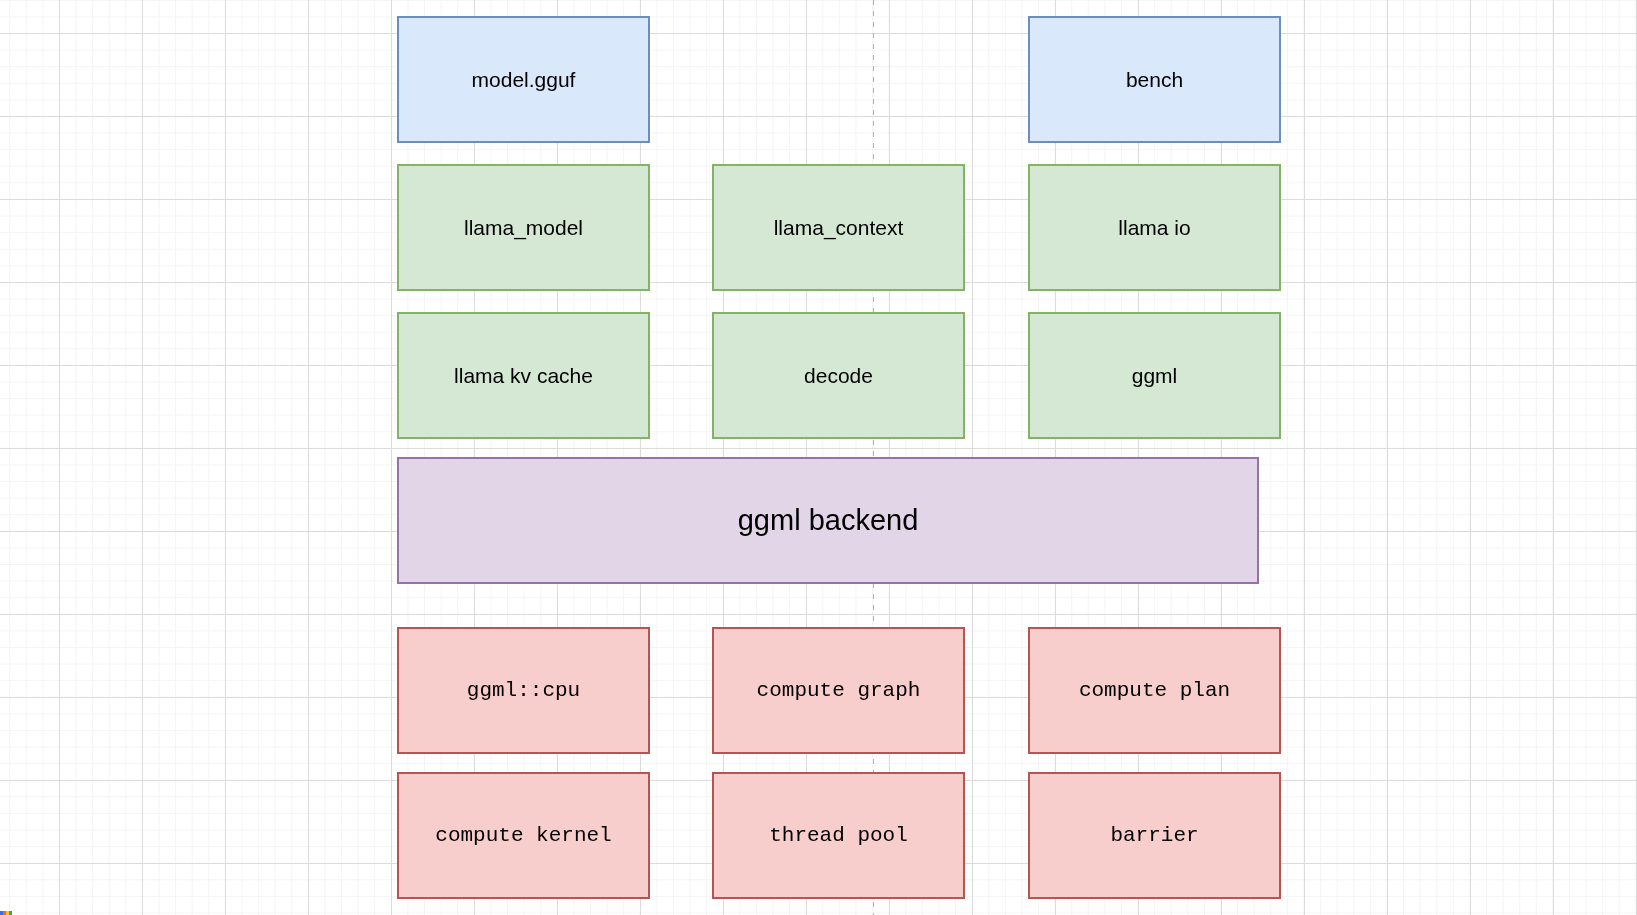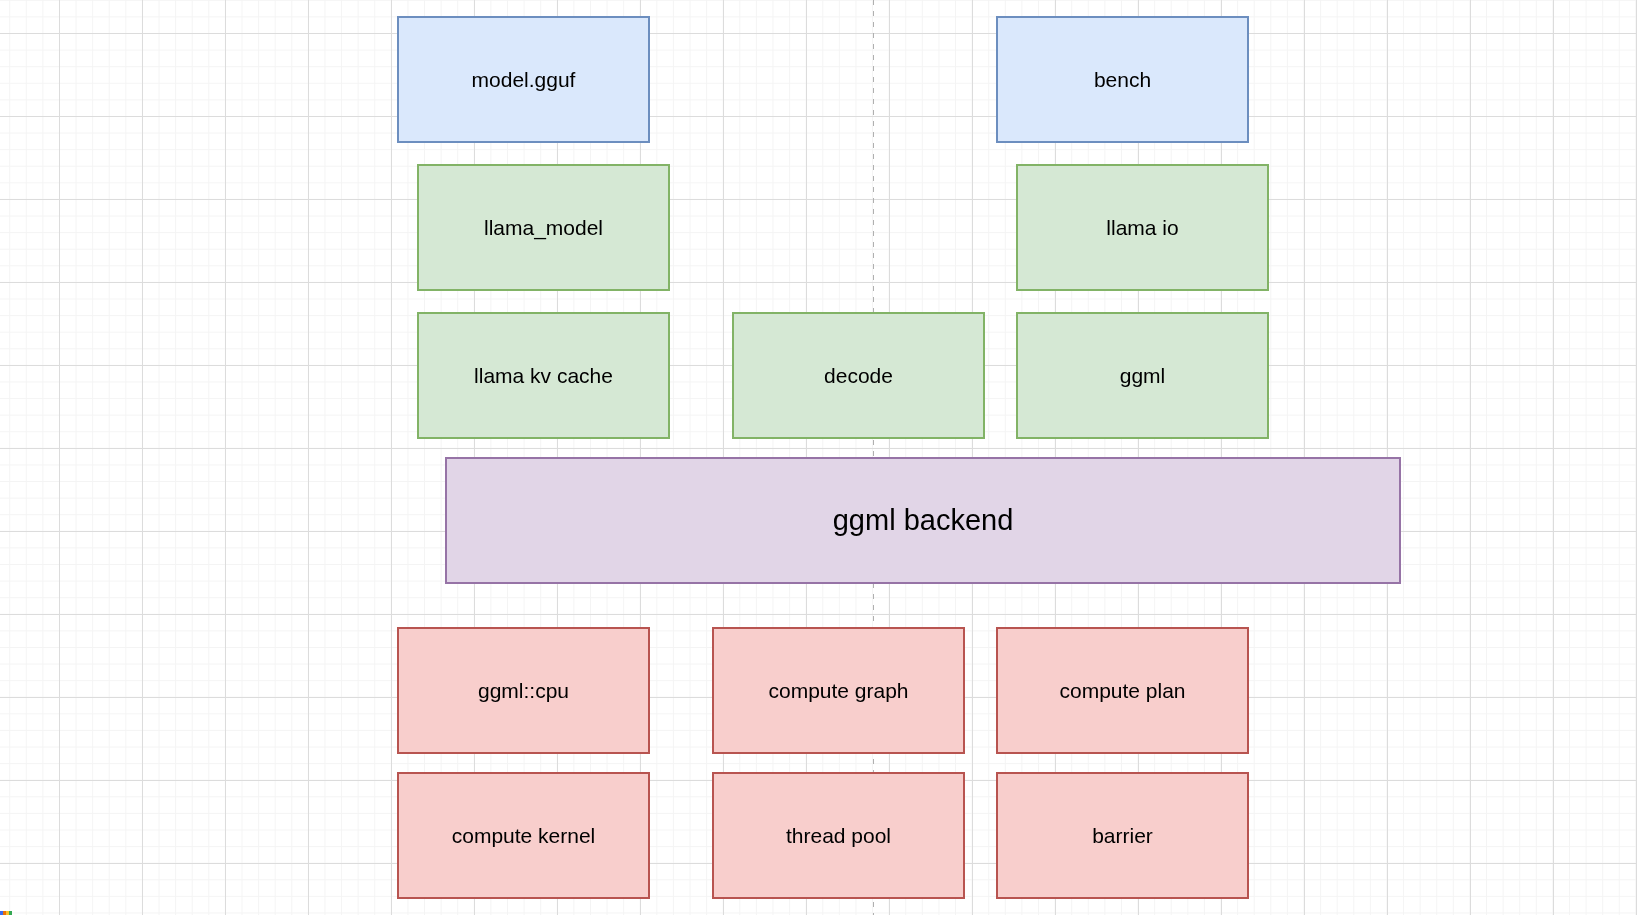--- a/index.html
+++ b/index.html
@@ -34,29 +34,29 @@
     width: 253px; height: 127px;
     display: flex;
     align-items: center;
     justify-content: center;
     text-align: center;
     font-size: 21px;
     color: #000000;
     z-index: 2;
   }
   .c-blue   { background: #dae8fc; border: 2px solid #6c8ebf; }
-  .c-green  { background: #d5e8d4; border: 2px solid #82b366; margin-left: 20px; }
+  .c-green  { background: #d5e8d4; border: 2px solid #82b366; }
   .c-purple { background: #e1d5e7; border: 2px solid #9673a6; }
-  .c-red    { background: #f8cecc; border: 2px solid #b85450; }
-  .node.wide { width: 956px; font-size: 29px; margin-left: 48px; }
+  .c-red    { background: #f8cecc; border: 2px solid #b85450; font-family: Liberation Mono, monospace; }
+  .node.wide { width: 862px; font-size: 29px; }
 
   
   .col1 { left: 397px; }
   .col2 { left: 712px; }
-  .col3 { left: 996px; }
+  .col3 { left: 1028px; }
   .row1 { top: 16px; }
   .row2 { top: 164px; }
   .row3 { top: 312px; }
   .row4 { top: 457px; }
   .row5 { top: 627px; }
   .row6 { top: 772px; }
 
   .taskbar-fragment {
     position: absolute;
     left: 0; bottom: 0;
@@ -74,20 +74,23 @@
 
   <div class="node c-blue col1 row1">
     <span>model.gguf</span>
   </div>
   <div class="node c-blue col3 row1">
     <span>bench</span>
   </div>
 
   <div class="node c-green col1 row2">
     <span>llama_model</span>
+  </div>
+  <div class="node c-green col2 row2">
+    <span>llama_context</span>
   </div>
   <div class="node c-green col3 row2">
     <span>llama io</span>
   </div>
 
   <div class="node c-green col1 row3">
     <span>llama kv cache</span>
   </div>
   <div class="node c-green col2 row3">
     <span>decode</span>

